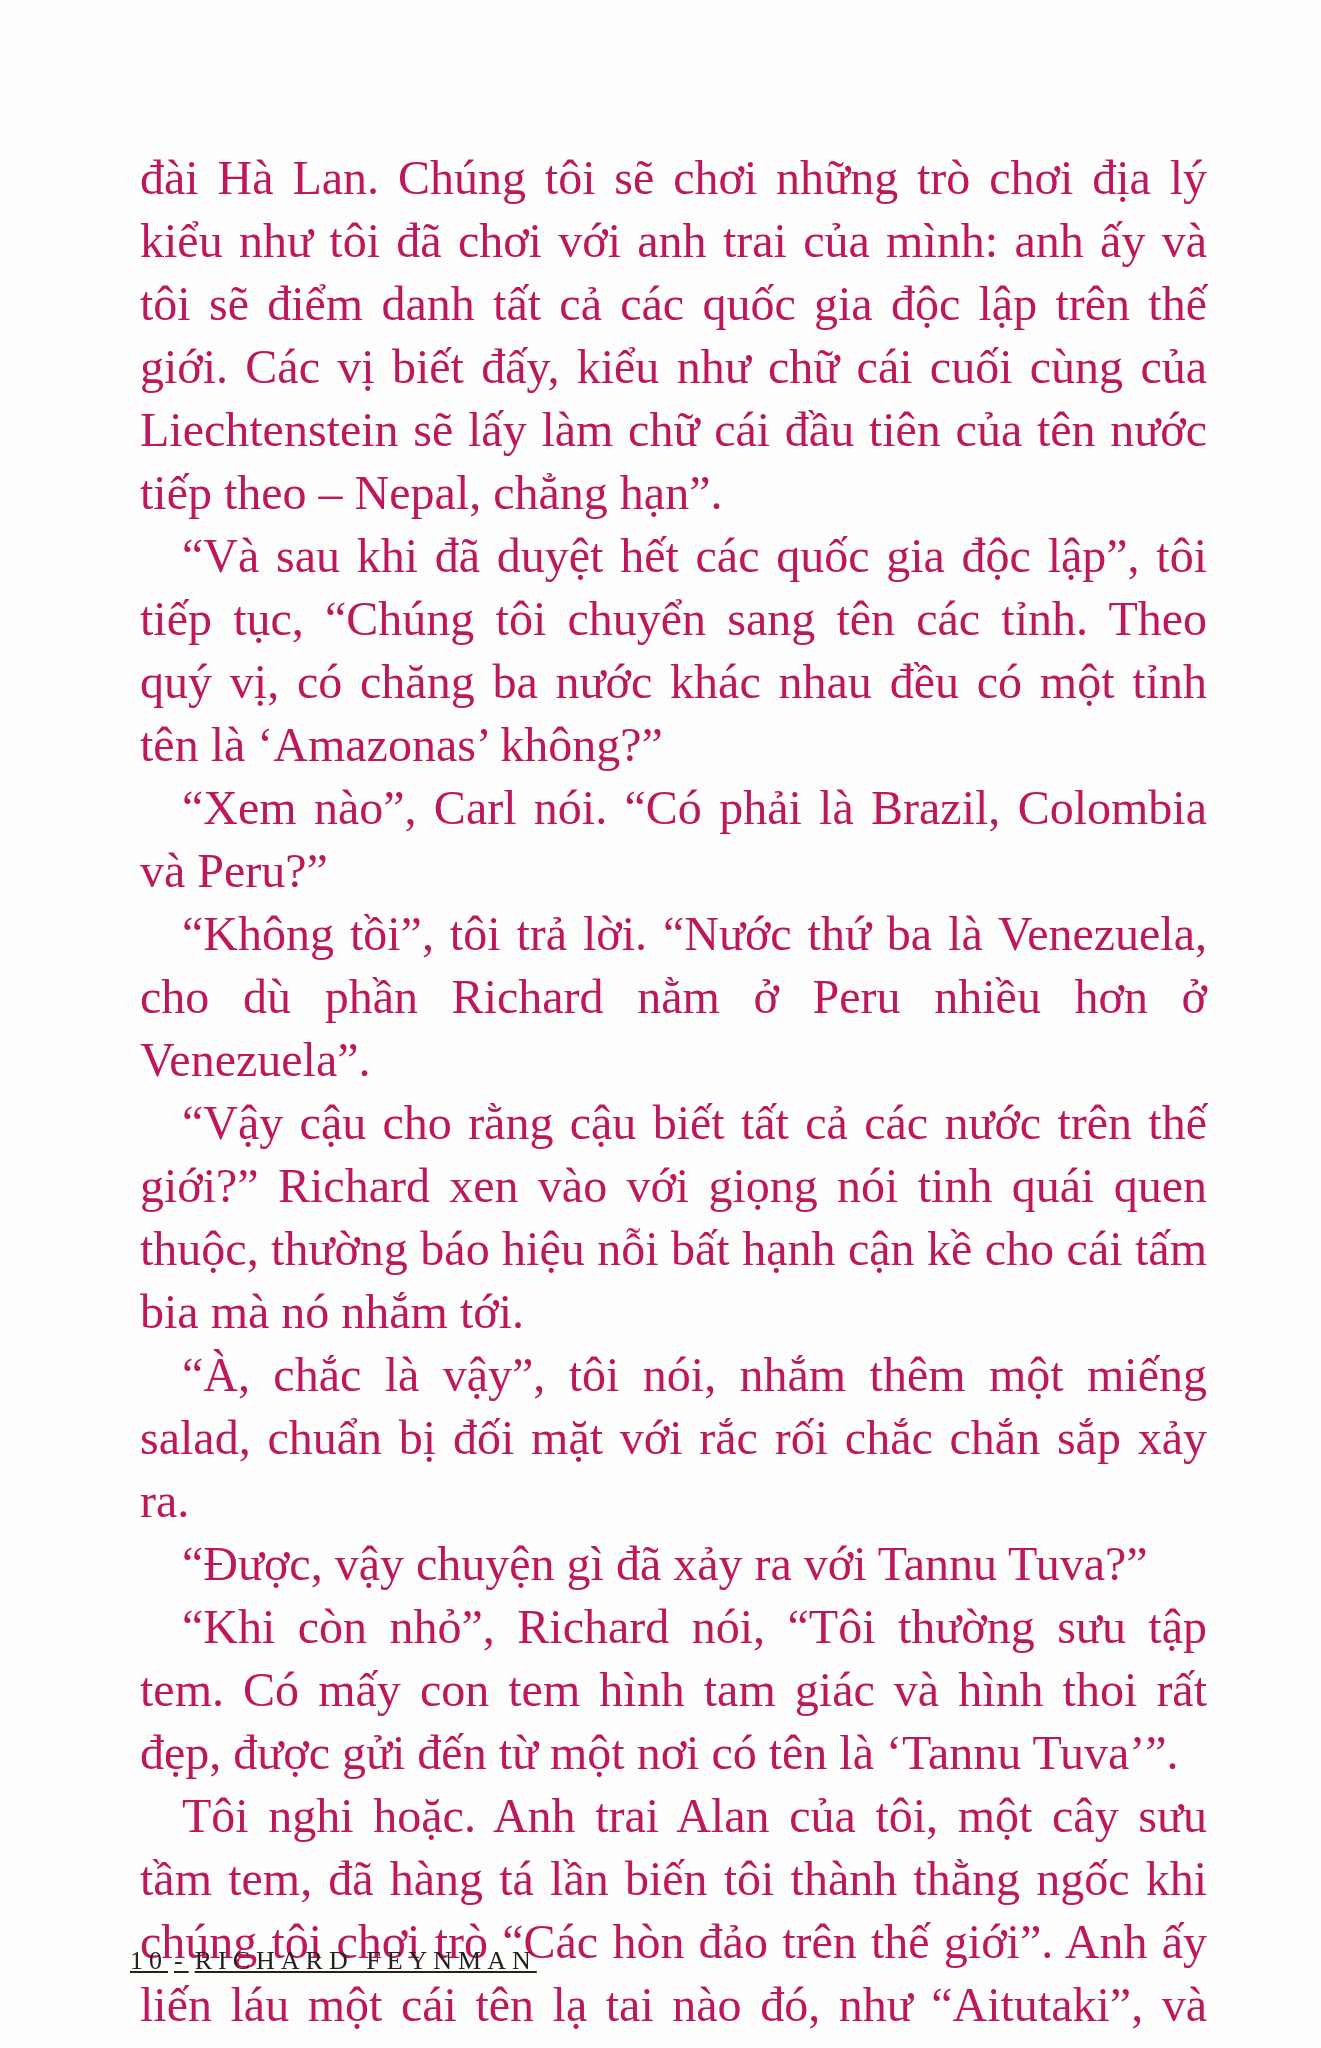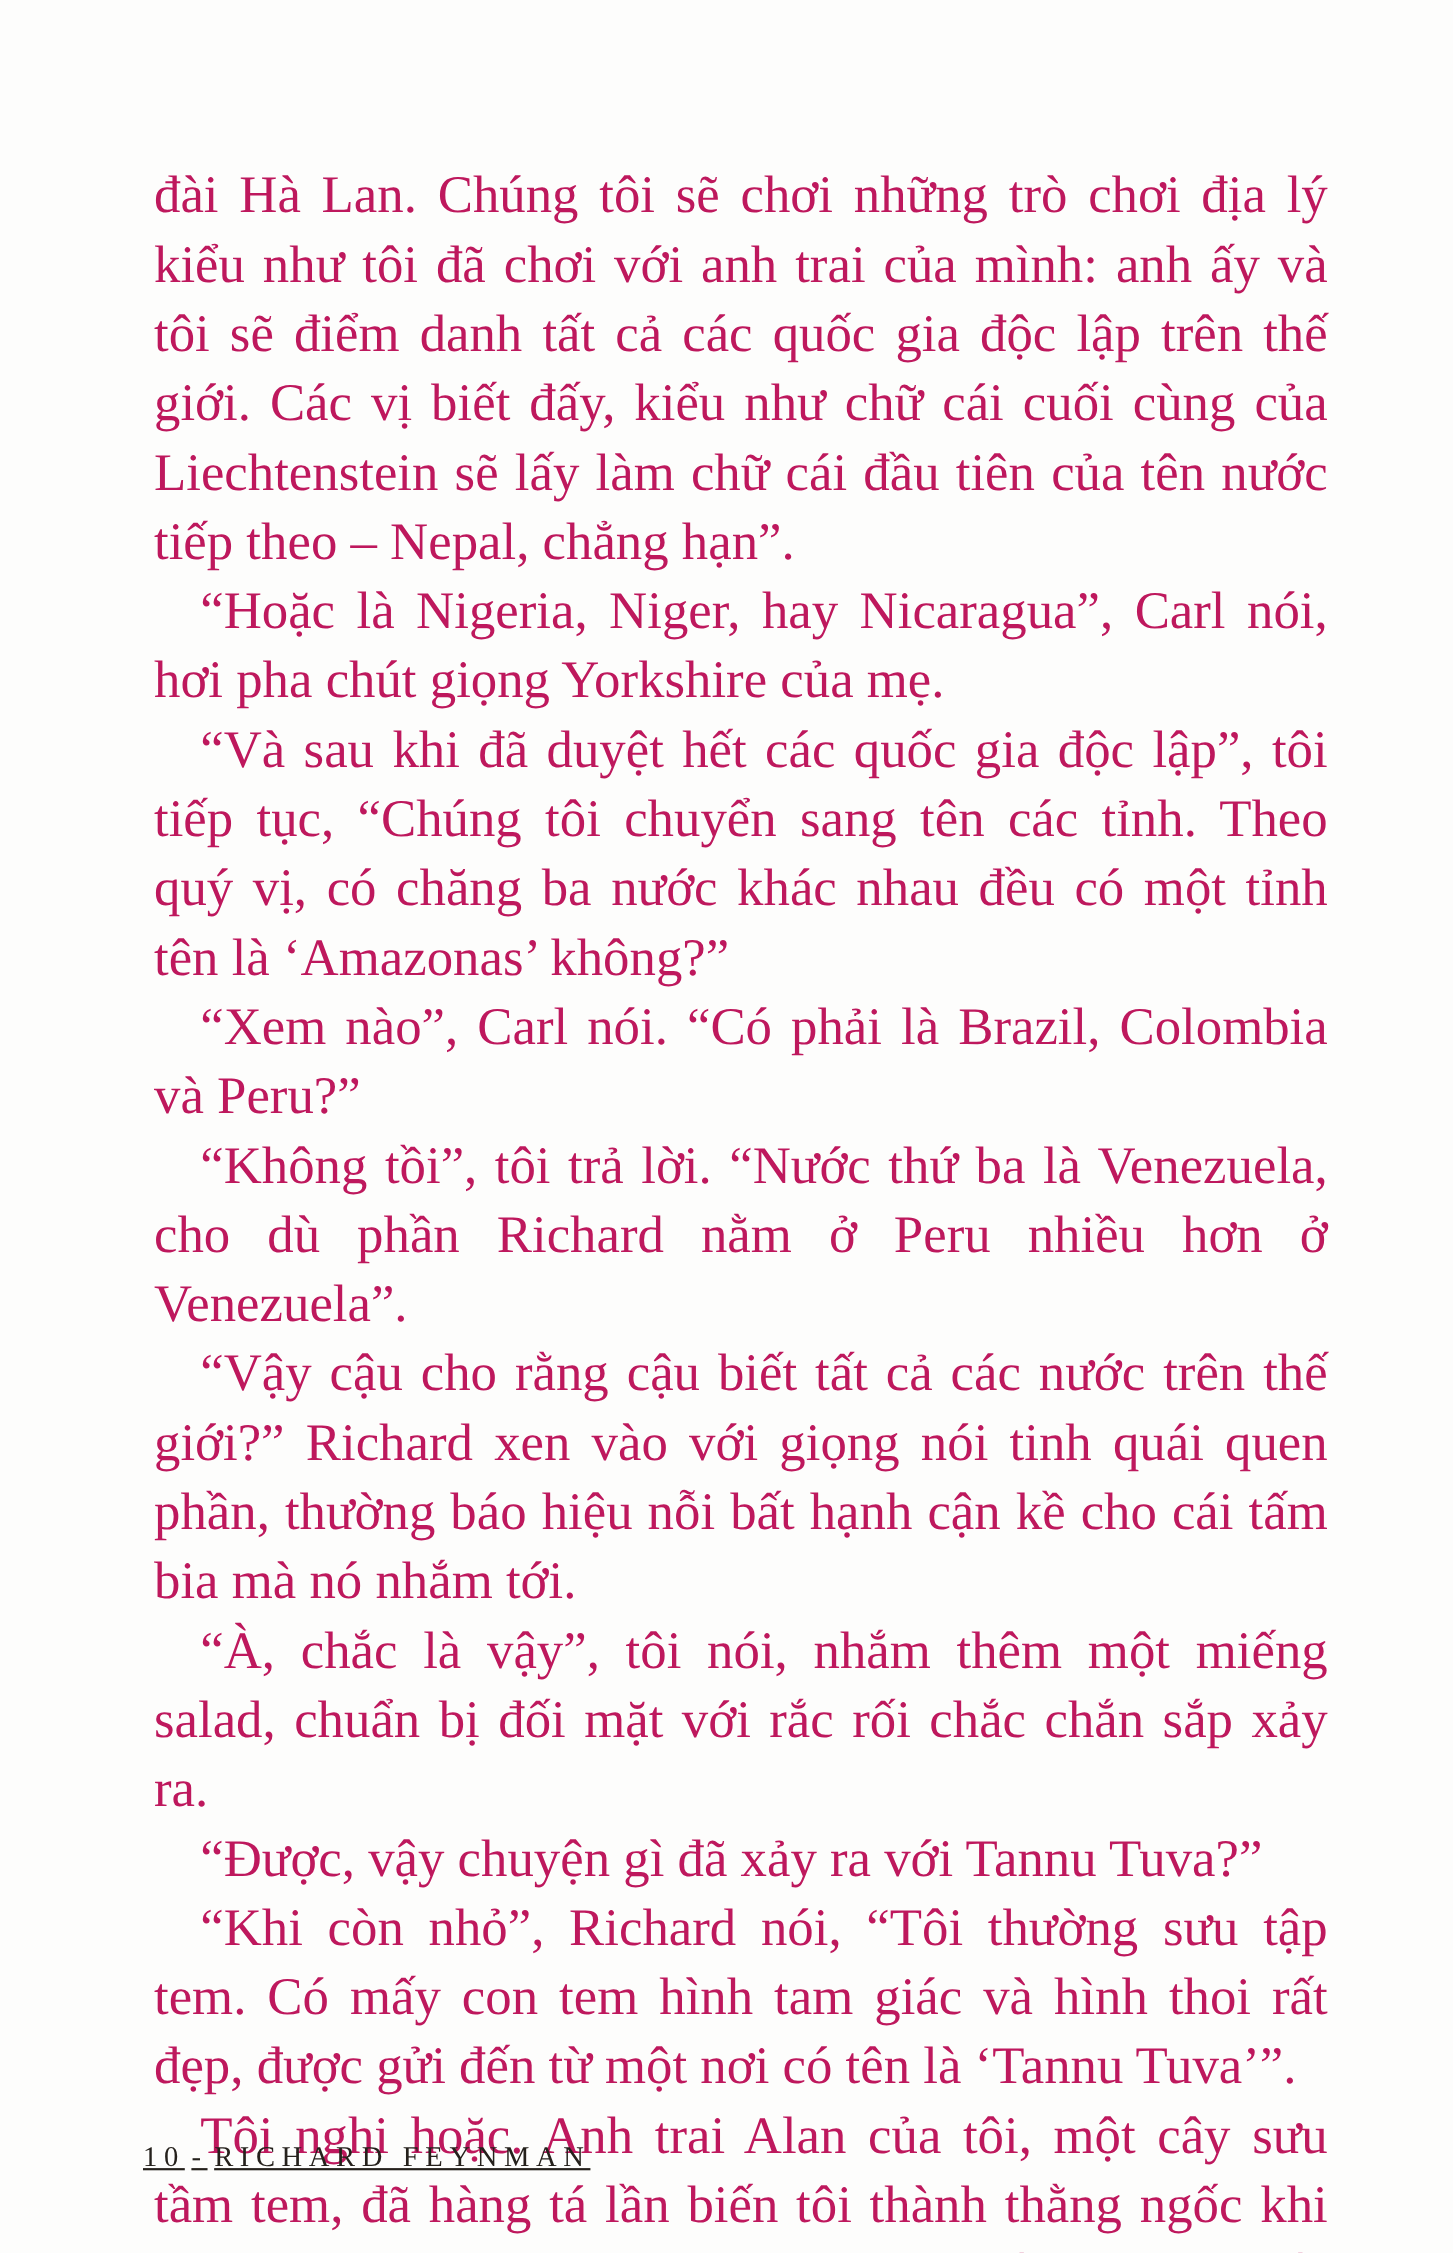--- a/index.html
+++ b/index.html
@@ -50,25 +50,24 @@
     padding: 0 6px;
   }
 </style>
 </head>
 <body>
 
 <div class="page">
 
   <div class="text-block">
     <p class="para">đài Hà Lan. Chúng tôi sẽ chơi những trò chơi địa lý kiểu như tôi đã chơi với anh trai của mình: anh ấy và tôi sẽ điểm danh tất cả các quốc gia độc lập trên thế giới. Các vị biết đấy, kiểu như chữ cái cuối cùng của Liechtenstein sẽ lấy làm chữ cái đầu tiên của tên nước tiếp theo – Nepal, chẳng hạn”.</p>
-    <p class="para indent">“Hoặc là Nigeria, Niger, hay Nicaragua”, Carl nói, hơi pha chút giọng Yorkshire của mẹ.</p>
     <p class="para indent">“Và sau khi đã duyệt hết các quốc gia độc lập”, tôi tiếp tục, “Chúng tôi chuyển sang tên các tỉnh. Theo quý vị, có chăng ba nước khác nhau đều có một tỉnh tên là ‘Amazonas’ không?”</p>
     <p class="para indent">“Xem nào”, Carl nói. “Có phải là Brazil, Colombia và Peru?”</p>
     <p class="para indent">“Không tồi”, tôi trả lời. “Nước thứ ba là Venezuela, cho dù phần Richard nằm ở Peru nhiều hơn ở Venezuela”.</p>
-    <p class="para indent">“Vậy cậu cho rằng cậu biết tất cả các nước trên thế giới?” Richard xen vào với giọng nói tinh quái quen phần, thường báo hiệu nỗi bất hạnh cận kề cho cái tấm bia mà nó nhắm tới.</p>
+    <p class="para indent">“Vậy cậu cho rằng cậu biết tất cả các nước trên thế giới?” Richard xen vào với giọng nói tinh quái quen thuộc, thường báo hiệu nỗi bất hạnh cận kề cho cái tấm bia mà nó nhắm tới.</p>
     <p class="para indent">“À, chắc là vậy”, tôi nói, nhắm thêm một miếng salad, chuẩn bị đối mặt với rắc rối chắc chắn sắp xảy ra.</p>
     <p class="para indent">“Được, vậy chuyện gì đã xảy ra với Tannu Tuva?”</p>
     <p class="para indent">“Khi còn nhỏ”, Richard nói, “Tôi thường sưu tập tem. Có mấy con tem hình tam giác và hình thoi rất đẹp, được gửi đến từ một nơi có tên là ‘Tannu Tuva’”.</p>
     <p class="para indent">Tôi nghi hoặc. Anh trai Alan của tôi, một cây sưu tầm tem, đã hàng tá lần biến tôi thành thằng ngốc khi chúng tôi chơi trò “Các hòn đảo trên thế giới”. Anh ấy liến láu một cái tên lạ tai nào đó, như “Aitutaki”, và nếu tôi lục vấn anh về cái tên ấy, thì anh sẽ lôi bộ sưu</p>
   </div>
 
   <div class="footer">
     <span>10</span><span class="sep">-</span><span>RICHARD FEYNMAN</span>
   </div>
 

